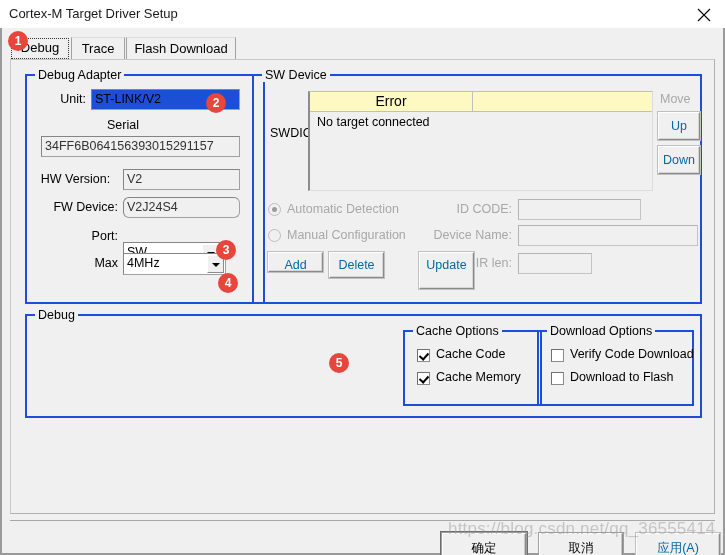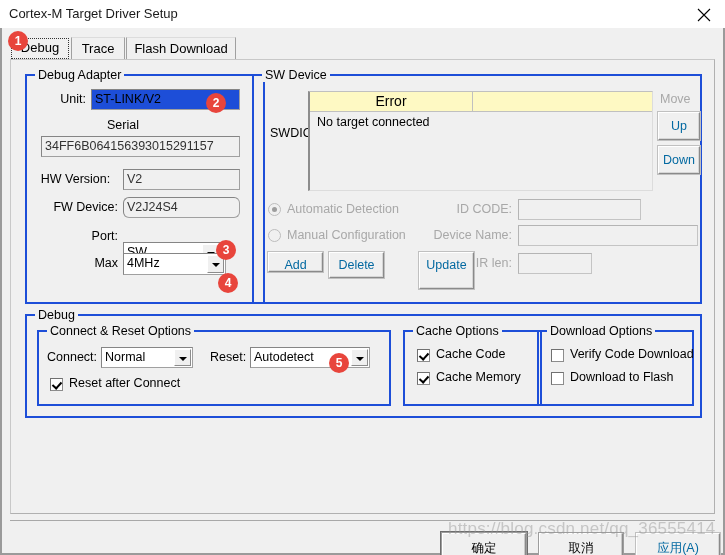--- a/index.html
+++ b/index.html
@@ -409,38 +409,20 @@
           <span class="btxt">Delete</span>
         </div>
         <div class="btn dis2" style="left:136px; top:176px; width:55px; height:37px; line-height:24px;margin-left:29px;">
           <span class="btxt">Update</span>
         </div>
       </div>
 
       <div class="group" style="left:14px; top:254px; width:677px; height:104px;">
         <span class="gtitle">Debug</span>
 
-        <div class="group" style="left:10px; top:14px; width:354px; height:76px;">
-          <span class="gtitle">Connect &amp; Reset Options</span>
-
-          <span class="lab" style="left:8px; top:18px;">Connect:</span>
-          <div class="combo" style="left:62px; top:15px; width:92px; height:21px;">
-            <span>Normal</span>
-            <span class="arrowbtn"></span>
-          </div>
-
-          <span class="lab" style="left:171px; top:18px;">Reset:</span>
-          <div class="combo" style="left:211px; top:15px; width:120px; height:21px;">
-            <span>Autodetect</span>
-            <span class="arrowbtn"></span>
-          </div>
-
-          <span class="chk on" style="left:11px; top:46px;"></span>
-          <span class="lab" style="left:30px; top:44px;">Reset after Connect</span>
-        </div>
 
         <div class="group" style="left:376px; top:14px; width:139px; height:76px;">
           <span class="gtitle">Cache Options</span>
 
           <span class="chk on" style="left:12px; top:17px;"></span>
           <span class="lab" style="left:31px; top:15px;">Cache Code</span>
 
           <span class="chk on" style="left:12px; top:40px;"></span>
           <span class="lab" style="left:31px; top:38px;">Cache Memory</span>
         </div>

